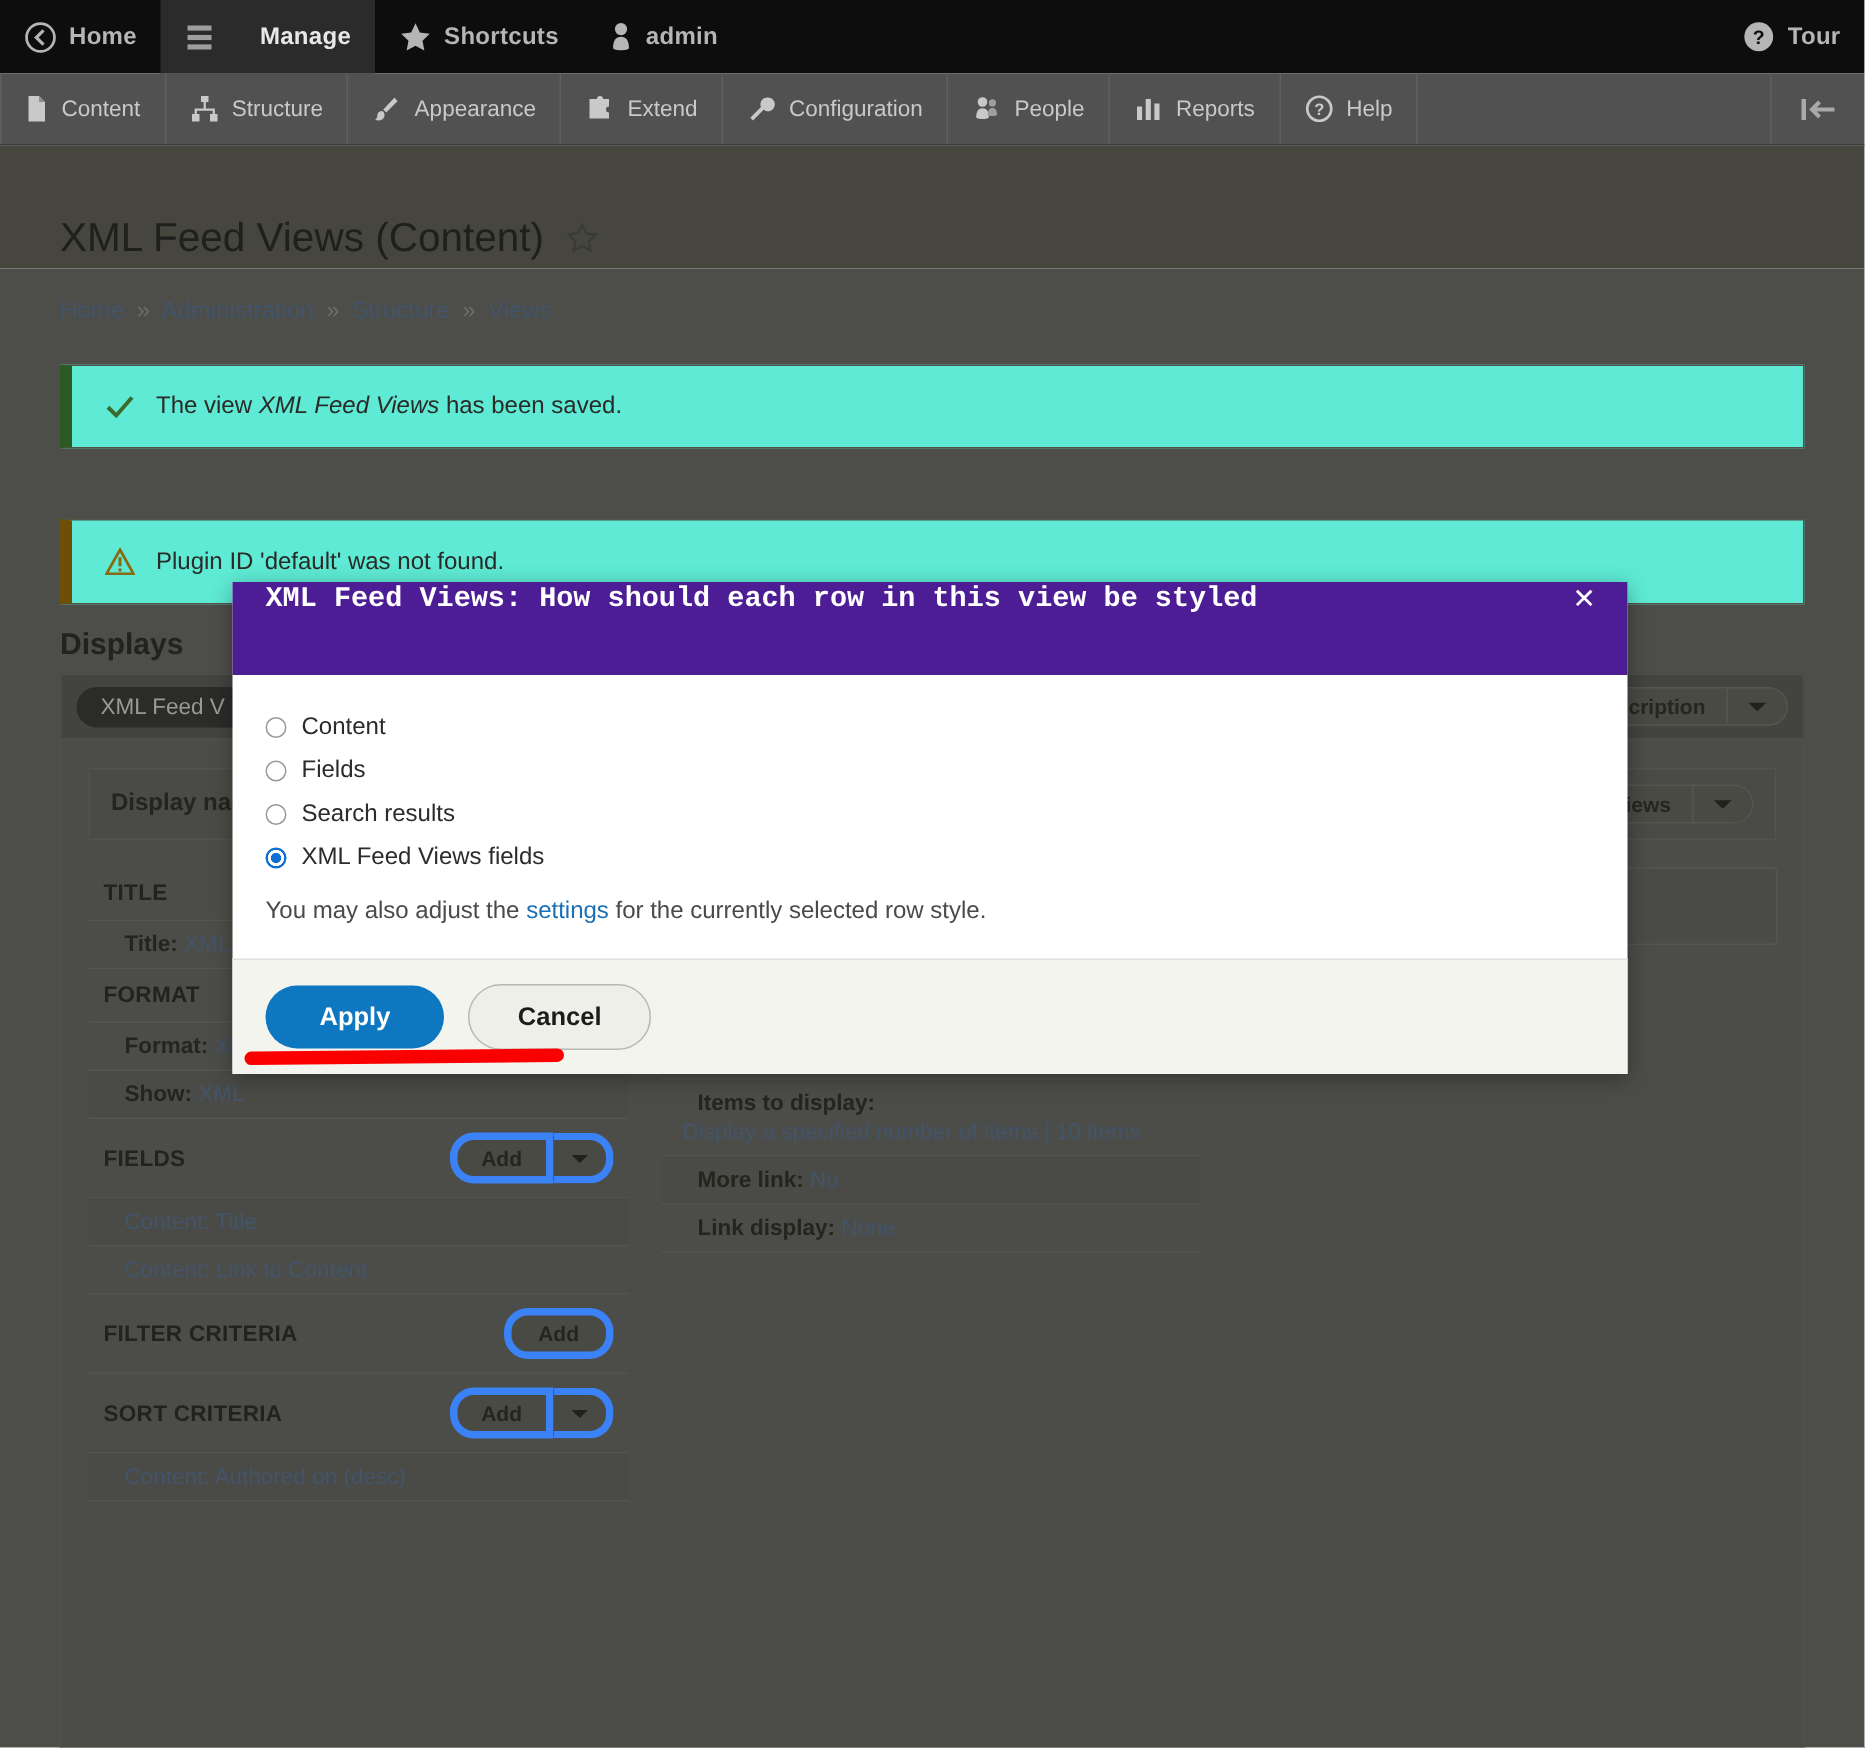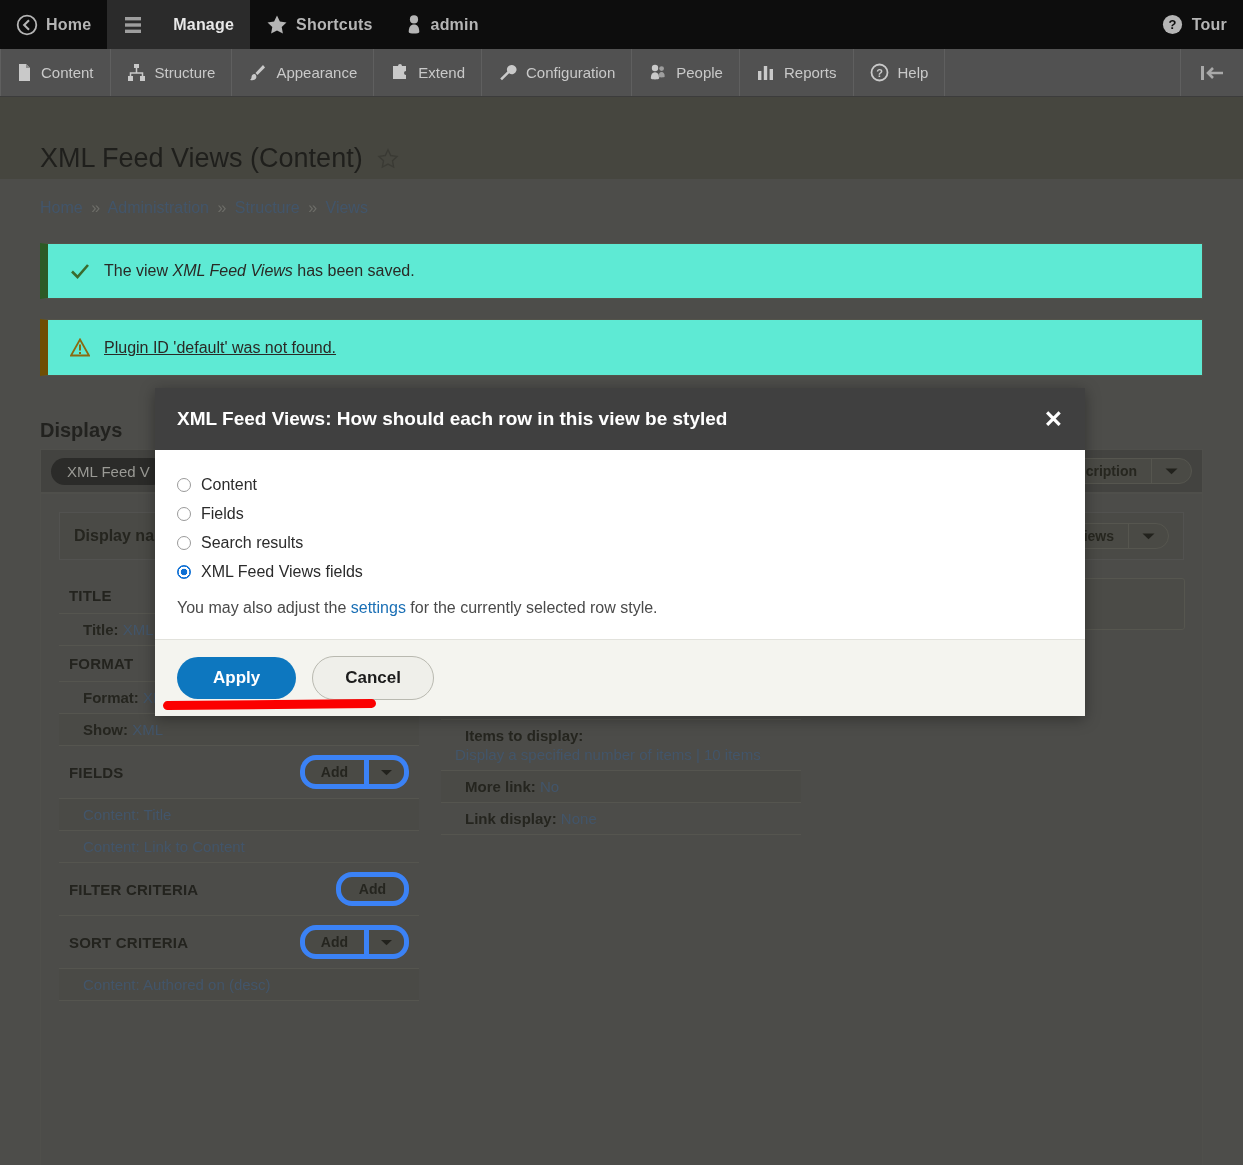--- a/index.html
+++ b/index.html
@@ -64,21 +64,21 @@
   .breadcrumb a { color: #42556a; text-decoration: none; }
   .breadcrumb .sep { color: #6d6d68; margin: 0 4px; }
 
   .msg {
     position: absolute; left: 40px; width: 1163px;
     background: #5eead4; border: 1px solid #53534a;
     display: flex; align-items: center; gap: 14px;
     padding: 18px 22px; font-size: 16px; color: #2a2a26;
   }
   .msg.status { top: 64px; border-left: 8px solid #2c5a25; }
-  .msg.warning { top: 140px; border-left: 8px solid #6e4f05; text-decoration: underline; }
+  .msg.warning { top: 167px; border-left: 8px solid #6e4f05; }
   .msg em { font-style: italic; }
 
   .displays-h {
     position: absolute; left: 40px; top: 240px;
     font-size: 20px; font-weight: bold; color: #22221f;
   }
   .tabs-bar {
     position: absolute; left: 40px; top: 270px; width: 1163px; height: 44px;
     background: #434340; border: 1px solid #4f4f4b;
     display: flex; align-items: center; padding: 0 10px; gap: 10px;
@@ -147,22 +147,22 @@
   .row a, .lnk { color: #42556a; text-decoration: none; }
   .row b { font-weight: bold; color: #25251f; }
 
   
   .modal {
     position: absolute; left: 155px; top: 388px; width: 930px;
     background: #fff; z-index: 40;
     box-shadow: 0 3px 14px rgba(0,0,0,.35);
   }
   .modal-head {
-    background: #404040; color: #fff; height: 62px;
-    display: flex; align-items: center; padding: 0 22px;
+    background: #4c1d95; color: #fff; height: 62px;
+    display: flex; align-items: flex-start; padding: 0 22px; font-family: Liberation Mono, monospace;
   }
   .modal-title { font-size: 19px; font-weight: bold; }
   .modal-x {
     margin-left: auto; font-size: 23px; font-weight: bold;
     color: #fff; cursor: pointer; line-height: 1;
   }
   .modal-body { padding: 26px 22px 22px 22px; position: relative; }
   .radio-row {
     display: flex; align-items: center; gap: 10px;
     margin-bottom: 11px; font-size: 16px; color: #2b2b2b;

